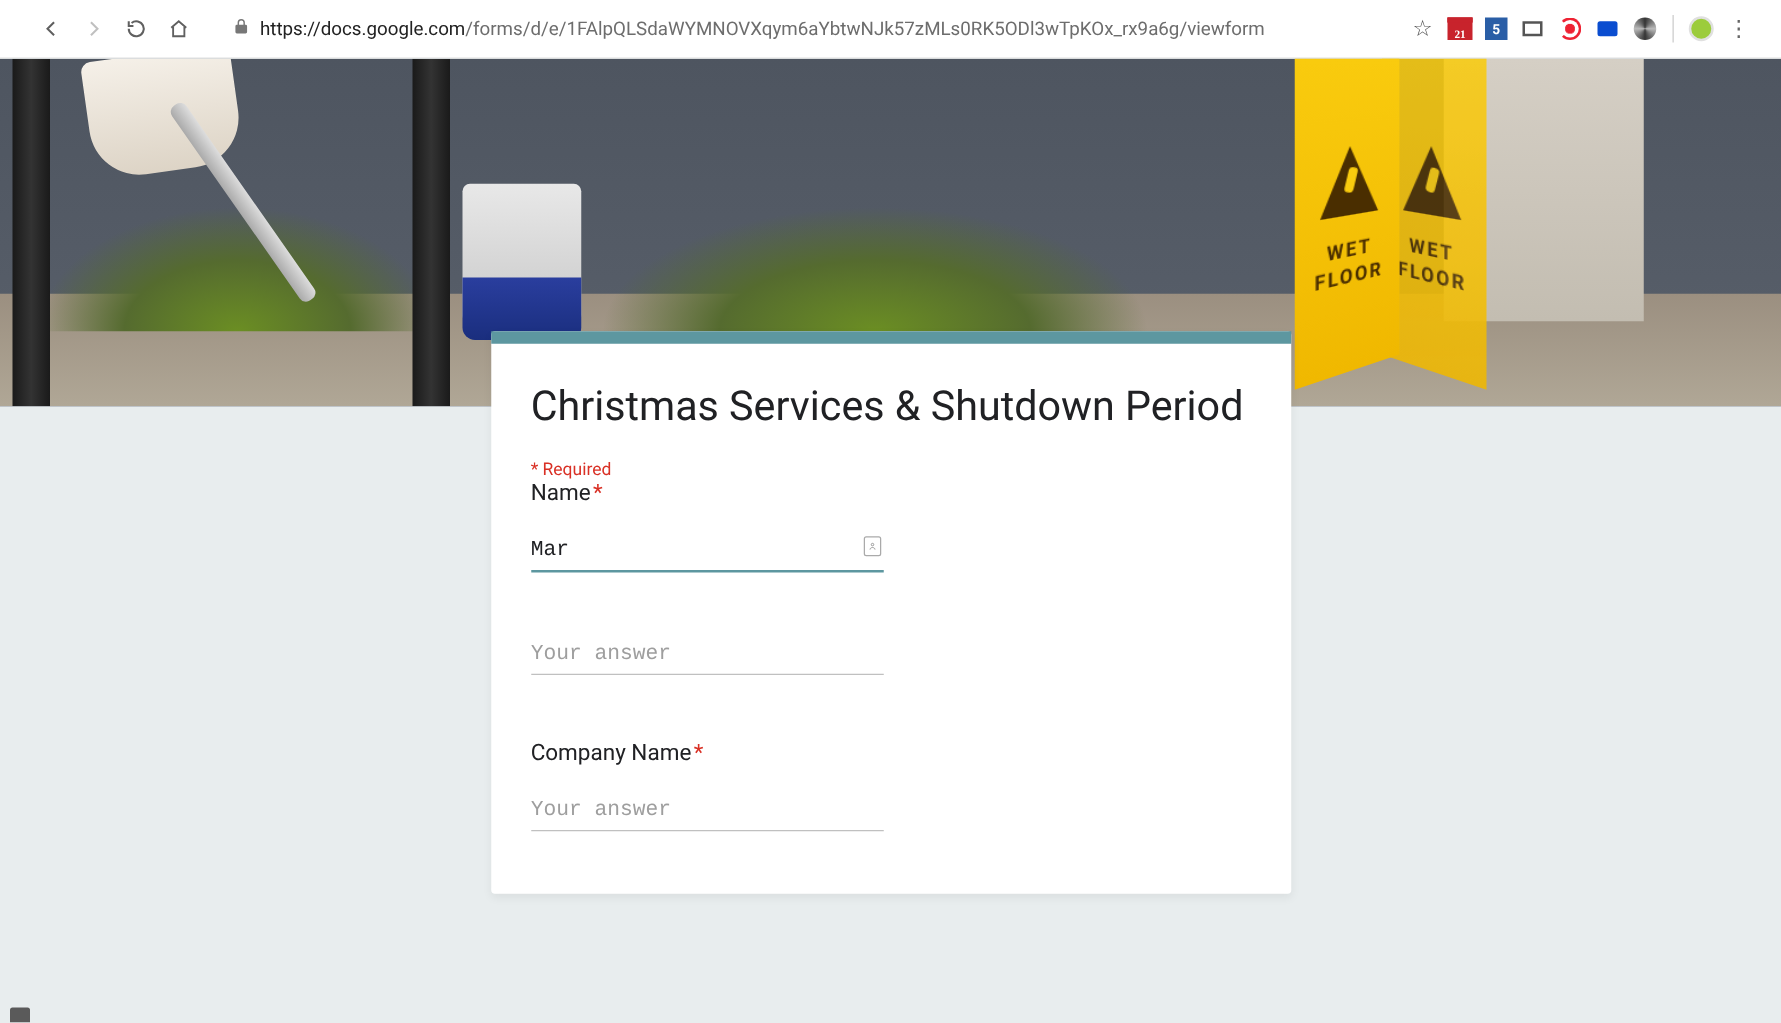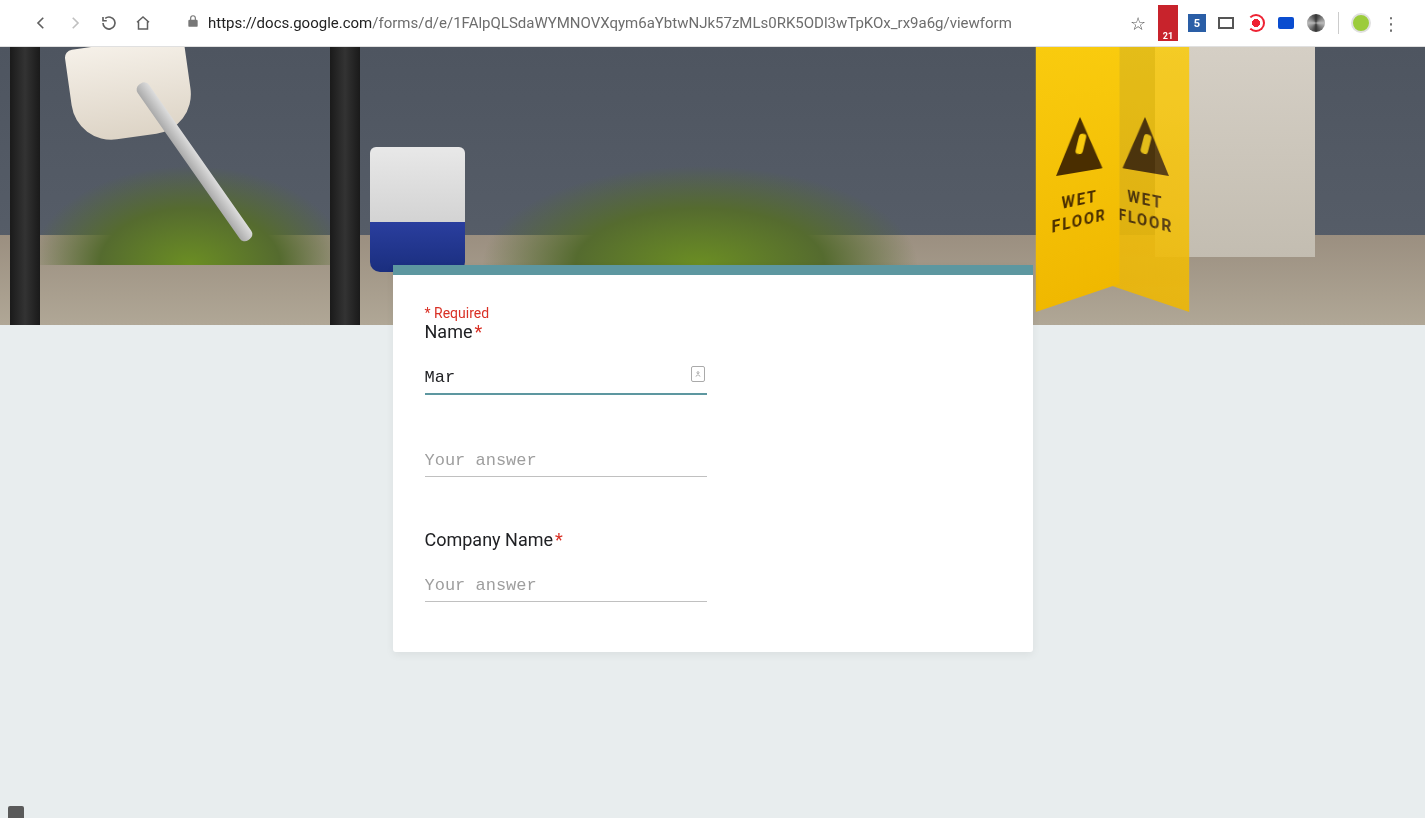--- a/index.html
+++ b/index.html
@@ -64,26 +64,27 @@
     .ext-icon {
       width: 20px;
       height: 20px;
       display: flex;
       align-items: center;
       justify-content: center;
       font-size: 14px;
     }
     .ext-star { color: #555; font-size: 18px; }
     .ext-cal {
-      width: 20px; height: 36px;
+      width: 20px; height: 18px;
       background: #c8232c; color: #fff;
       font-size: 9px; font-weight: bold;
       display:flex; align-items:flex-end; justify-content:center;
       border-top: 4px solid #c8232c;
       position: relative;
+      font-family: Liberation Serif, serif;
     }
     .ext-cal::before {
       content:""; position:absolute; top:-4px; left:0; right:0; height:4px;
       background:#c8232c;
     }
     .ext-blue5 {
       width:18px;height:18px;background:#2a5ea6;color:#fff;
       display:flex;align-items:center;justify-content:center;
       font-size:11px;font-weight:bold;
     }
@@ -367,20 +368,21 @@
       <div class="sign-panel left">
         <div class="sign-icon"></div>
         <div class="sign-text"><span>WET</span><br><span>FLOOR</span></div>
       </div>
     </div>
   </div>
 
   <div class="form-card">
     <div class="form-accent"></div>
     <div class="form-body">
+      <h1 class="form-title">Christmas Services &amp; Shutdown Period</h1>
       <p class="form-required">* Required</p>
 
       <div class="question">
         <div class="q-label">
           <span>Name</span><span class="req-star">*</span>
         </div>
         <div class="input-wrap">
           <input type="text" class="text-input active" value="Mar" style="">
           <span class="input-hint">
             <svg viewBox="0 0 24 24" fill="none" stroke="#888" stroke-width="2">

